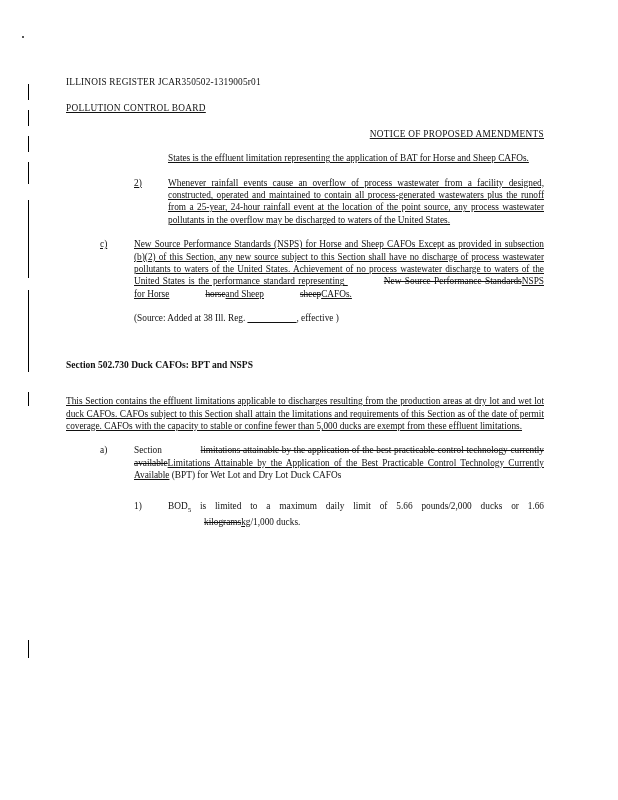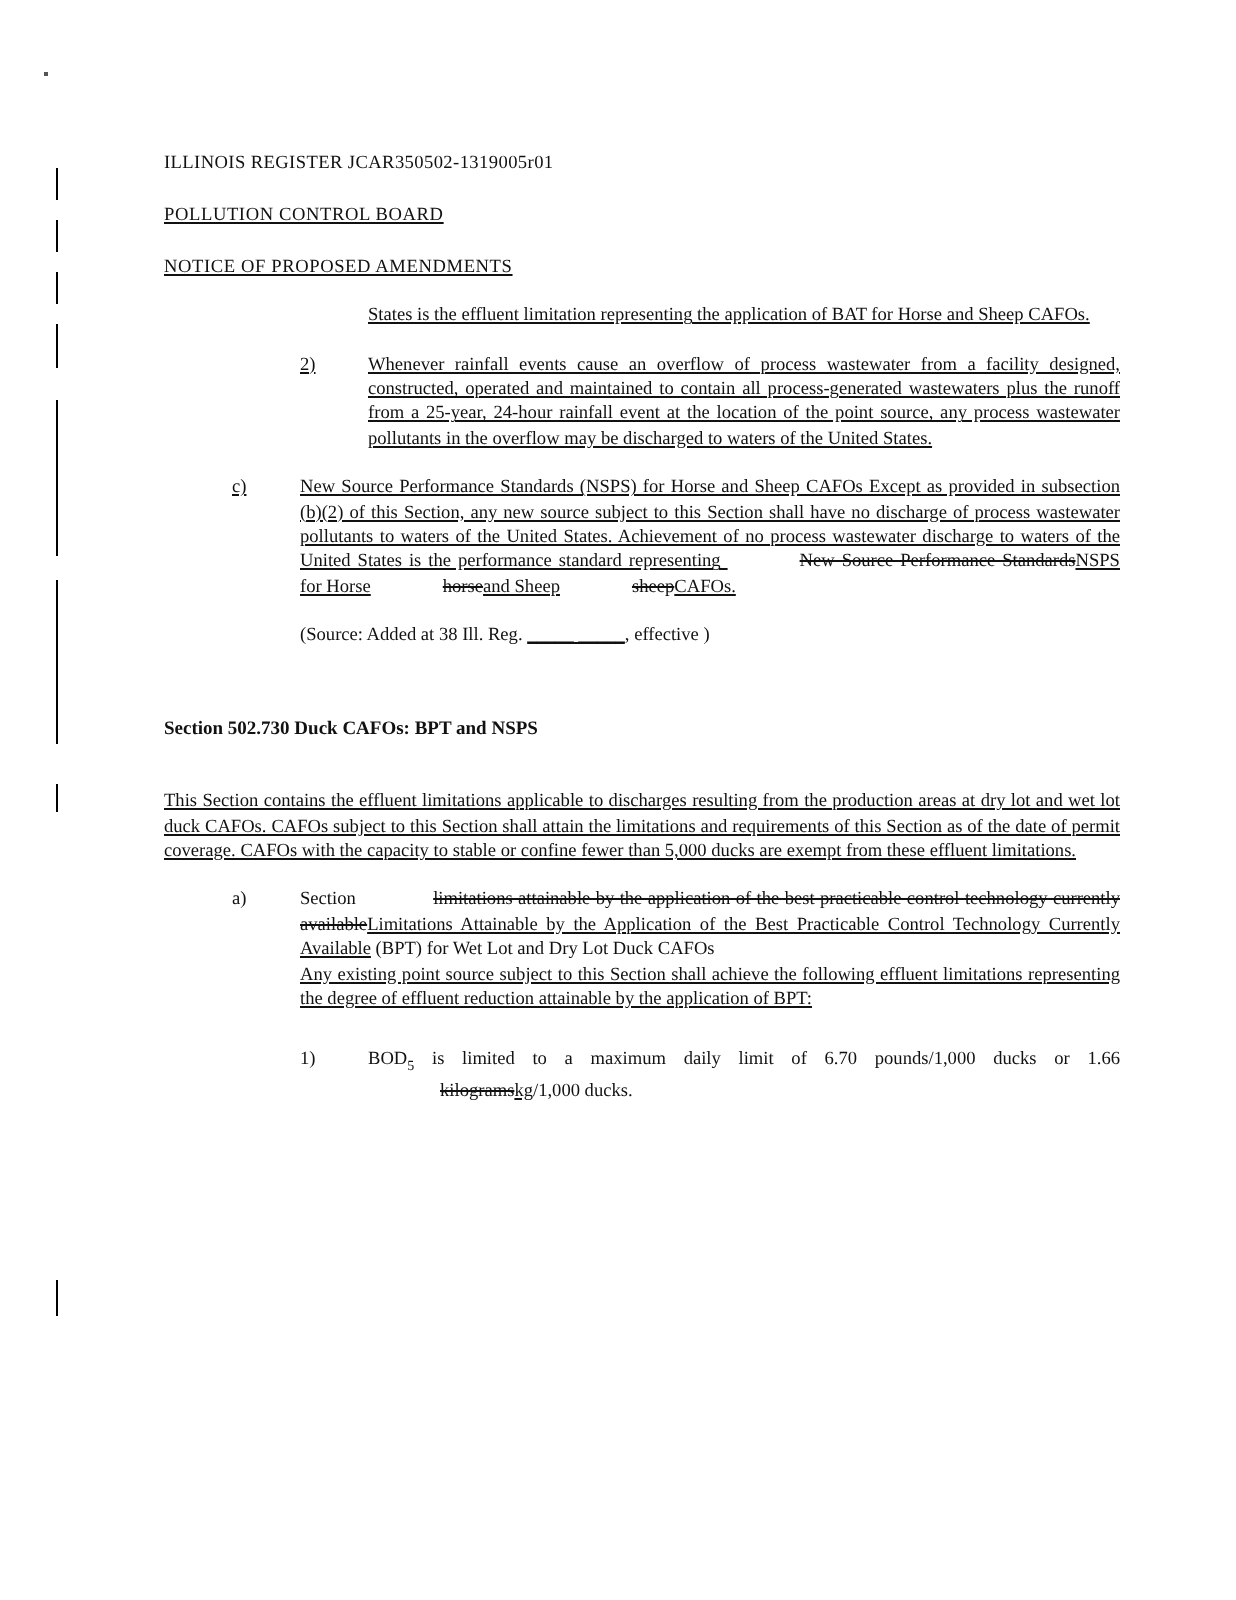--- a/index.html
+++ b/index.html
@@ -28,40 +28,40 @@
   .corner-dot {
     position: absolute;
     left: 22px;
     top: 36px;
     width: 2px;
     height: 2px;
     background: #555;
   }
   .content {
     position: absolute;
-    left: 82px;
+    left: 66px;
     top: 76px;
     width: 478px;
     font-size: 9.3px;
     line-height: 12.4px;
   }
   .u { text-decoration: underline; }
   .s { text-decoration: line-through; margin-left: 36px; }
 
   .header-line {
     margin: 0 0 0 0;
     letter-spacing: 0.2px;
   }
   .title-line {
     margin-top: 14px;
     letter-spacing: 0.3px;
   }
   .subtitle-line {
     margin-top: 13px;
-    text-align: left;
+    text-align: right;
     letter-spacing: 0.3px;
   }
 
   .para {
     margin-top: 12px;
     text-align: justify;
   }
   .indent-1 { margin-left: 102px; }
 
   .hang {
@@ -127,22 +127,21 @@
       <span>(Source:  Added at 38 Ill. Reg. </span><span class="u blank-fill">_____ _____</span><span>, effective </span><span class="blank-fill">                    </span><span>)</span>
     </div>
 
     <div class="section-head">Section 502.730  Duck CAFOs:  BPT and NSPS</div>
 
     <div class="flush u">This Section contains the effluent limitations applicable to discharges resulting from the production areas at dry lot and wet lot duck CAFOs.  CAFOs subject to this Section shall attain the limitations and requirements of this Section as of the date of permit coverage.  CAFOs with the capacity to stable or confine fewer than 5,000 ducks are exempt from these effluent limitations.</div>
 
     <div class="para hang2">
       <span class="marker">a)</span>
       <span>Section </span><span class="s">limitations attainable by the application of the best practicable control technology currently available</span><span class="u">Limitations Attainable by the Application of the Best Practicable Control Technology Currently Available</span><span> (BPT) for Wet Lot and Dry Lot Duck CAFOs</span>
-      <div class="u" style="margin-top:0;">Any existing point source subject to this Section shall achieve the following effluent limitations representing the degree of effluent reduction attainable by the application of BPT:</div>
     </div>
 
     <div class="para hang" style="margin-top:18px;">
       <span class="marker">1)</span>
-      <span>BOD</span><span style="font-size:7px;vertical-align:sub;">5</span><span> is limited to a maximum daily limit of 6.70 pounds/1,000 ducks or 1.66 </span><span class="s">kilograms</span><span class="u">kg</span><span>/1,000 ducks.</span>
+      <span>BOD</span><span style="font-size:7px;vertical-align:sub;">5</span><span> is limited to a maximum daily limit of 5.66 pounds/2,000 ducks or 1.66 </span><span class="s">kilograms</span><span class="u">kg</span><span>/1,000 ducks.</span>
     </div>
 
   </div>
 </div>
 
 </body></html>

